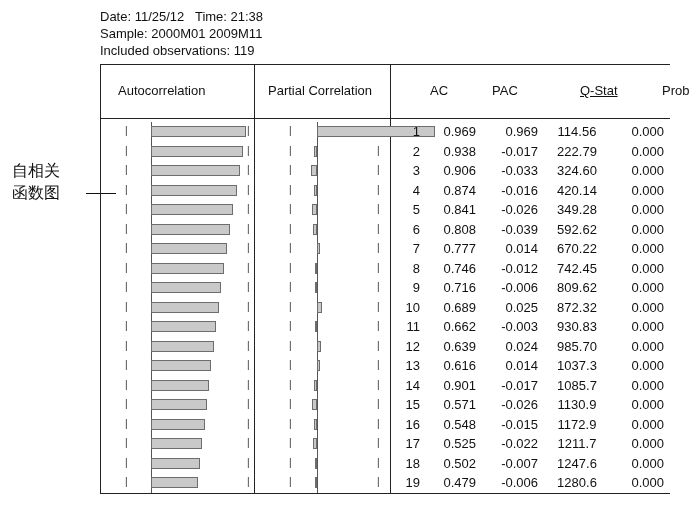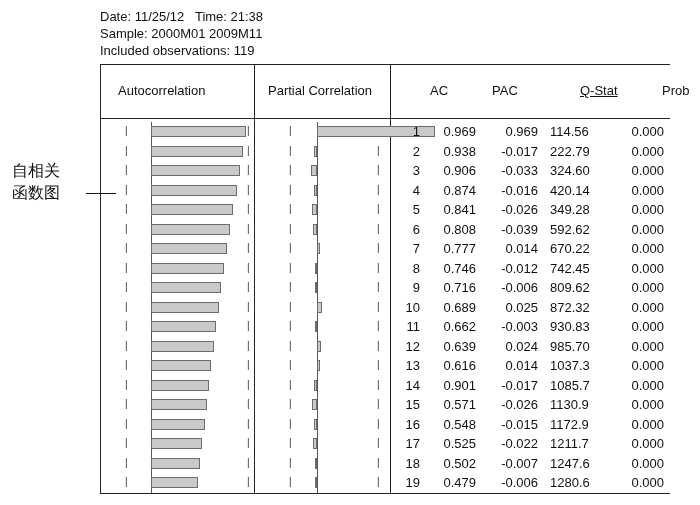--- a/index.html
+++ b/index.html
@@ -154,21 +154,21 @@
     font-size: 13px;
     line-height: 19.5px;
     color: #111;
     position: relative;
     white-space: nowrap;
   }
   .nrow span { position: absolute; }
   .c-idx  { left: 0px;   width: 28px; text-align: right; }
   .c-ac   { left: 36px;  width: 48px; text-align: right; }
   .c-pac  { left: 92px;  width: 54px; text-align: right; }
-  .c-q    { left: 158px; width: 54px; text-align: left; }
+  .c-q    { left: 158px; width: 54px; text-align: center; }
   .c-prob { left: 224px; width: 48px; text-align: right; }
 </style>
 </head>
 <body>
 
 <div class="header">
   <div>Date: 11/25/12   Time: 21:38</div>
   <div>Sample: 2000M01 2009M11</div>
   <div>Included observations: 119</div>
 </div>

